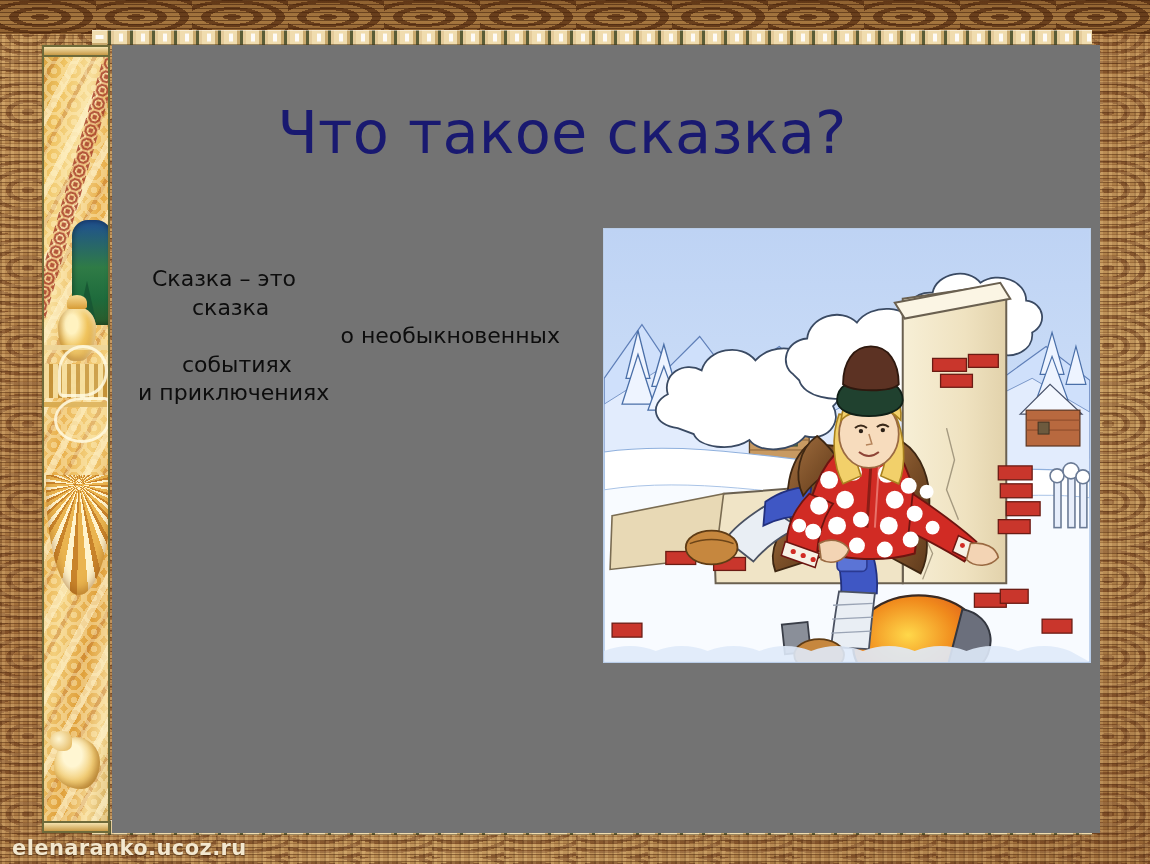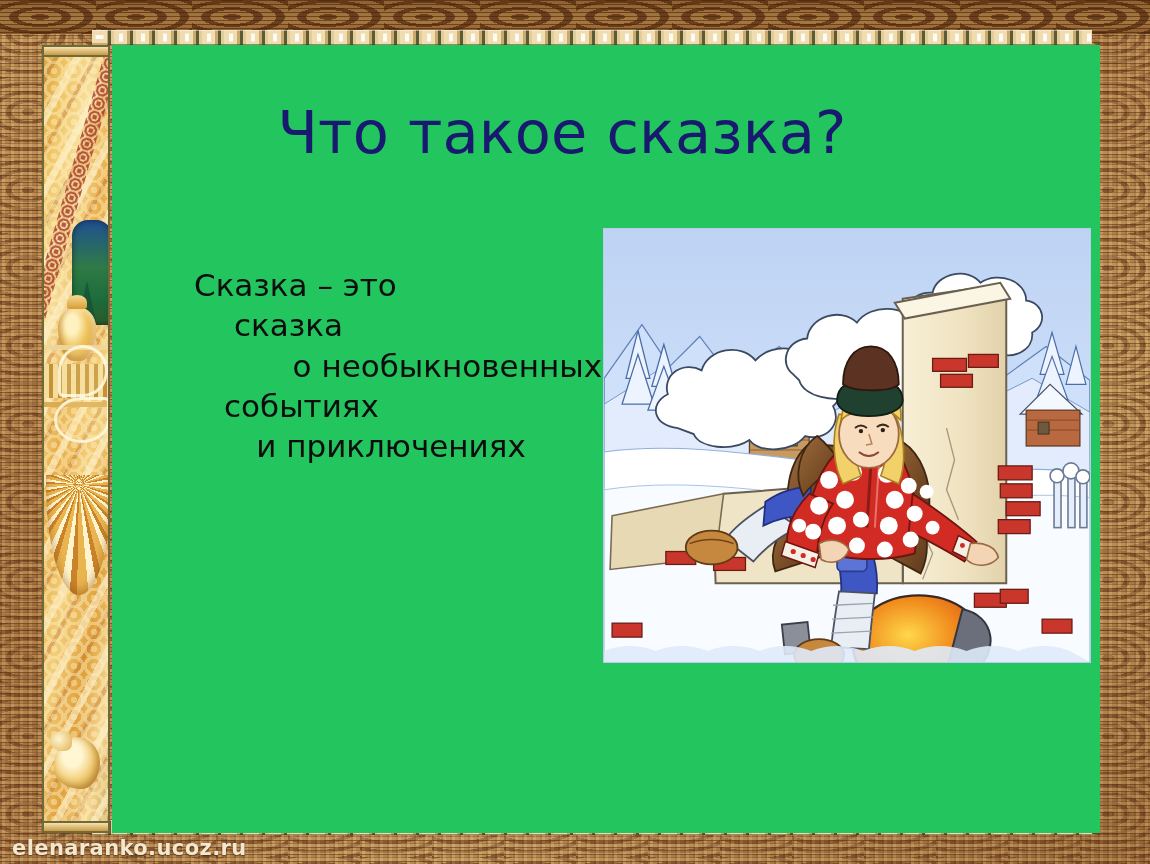--- a/index.html
+++ b/index.html
@@ -248,21 +248,21 @@
     box-sizing: border-box;
   }
   .ornate-panel .cap-top { top: 0; }
   .ornate-panel .cap-bottom { bottom: 0; }
 
   
   .canvas {
     position: absolute;
     left: 112px; top: 45px;
     width: 988px; height: 788px;
-    background: #22c55e;
+    background: #737373;
     overflow: hidden;
   }
 
   .slide-title {
     position: absolute;
     left: 0; top: 53px;
     width: 900px;
     text-align: center;
     font-size: 59px;
     font-weight: 400;
@@ -270,32 +270,31 @@
     color: #191970;
     font-family: "DejaVu Sans", sans-serif;
     white-space: nowrap;
   }
 
   .body-text {
     position: absolute;
     left: 18px; top: 220px;
     width: 430px;
     color: #0d0d0d;
-    font-size: 31px;
+    font-size: 22px;
     line-height: 1.30;
     font-family: "DejaVu Sans", sans-serif;
-    margin-left: 42px;
   }
   .body-text .line { display: block; }
   .body-text .line.l1 { padding-left: 22px; }
   .body-text .line.l2 { padding-left: 62px; }
   .body-text .line.l3 { padding-left: 62px; }
   .body-text .line.l4 { padding-left: 0px; text-align: right; }
   .body-text .line.l5 { padding-left: 52px; }
-  .body-text .line.l6 { padding-left: 8px; text-align: center; }
+  .body-text .line.l6 { padding-left: 8px; }
 
   
   .illustration {
     position: absolute;
     left: 491px; top: 183px;
     width: 488px; height: 435px;
     overflow: hidden;
     background: #cfe0f8;
     border: 1px solid #b9cde8;
     box-sizing: border-box;

